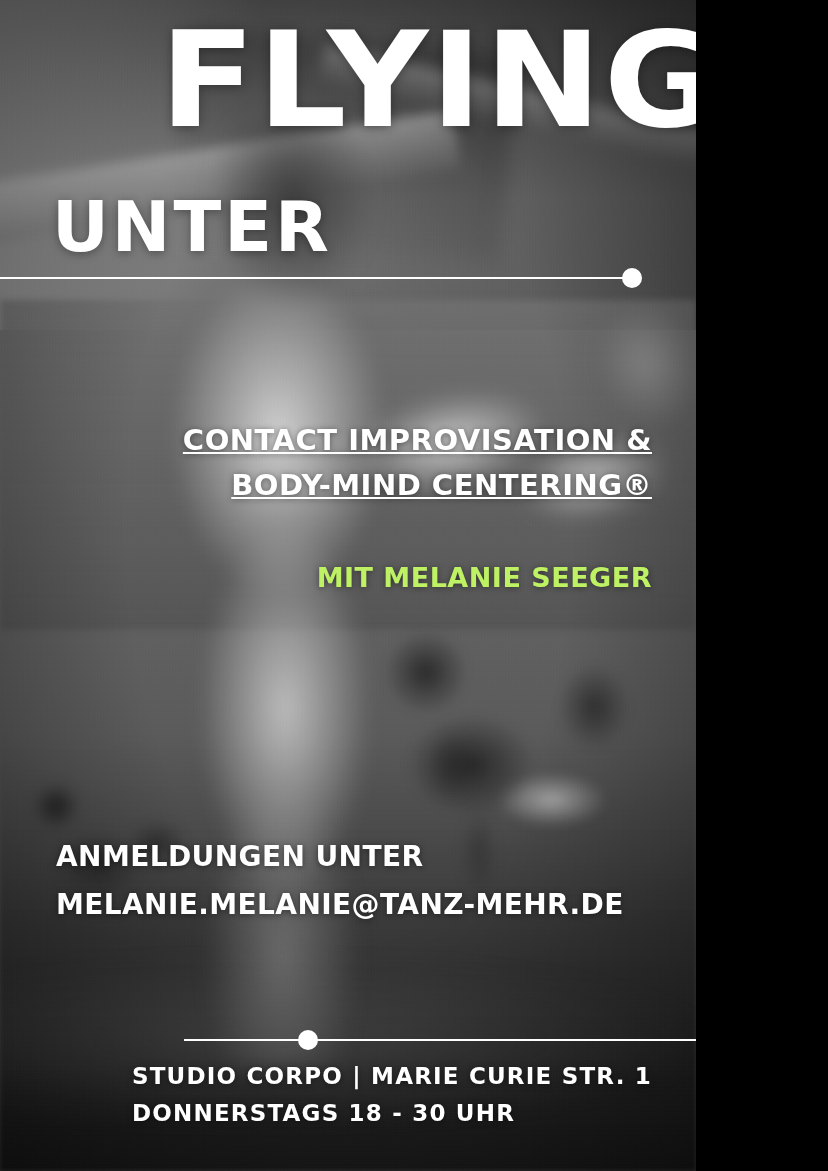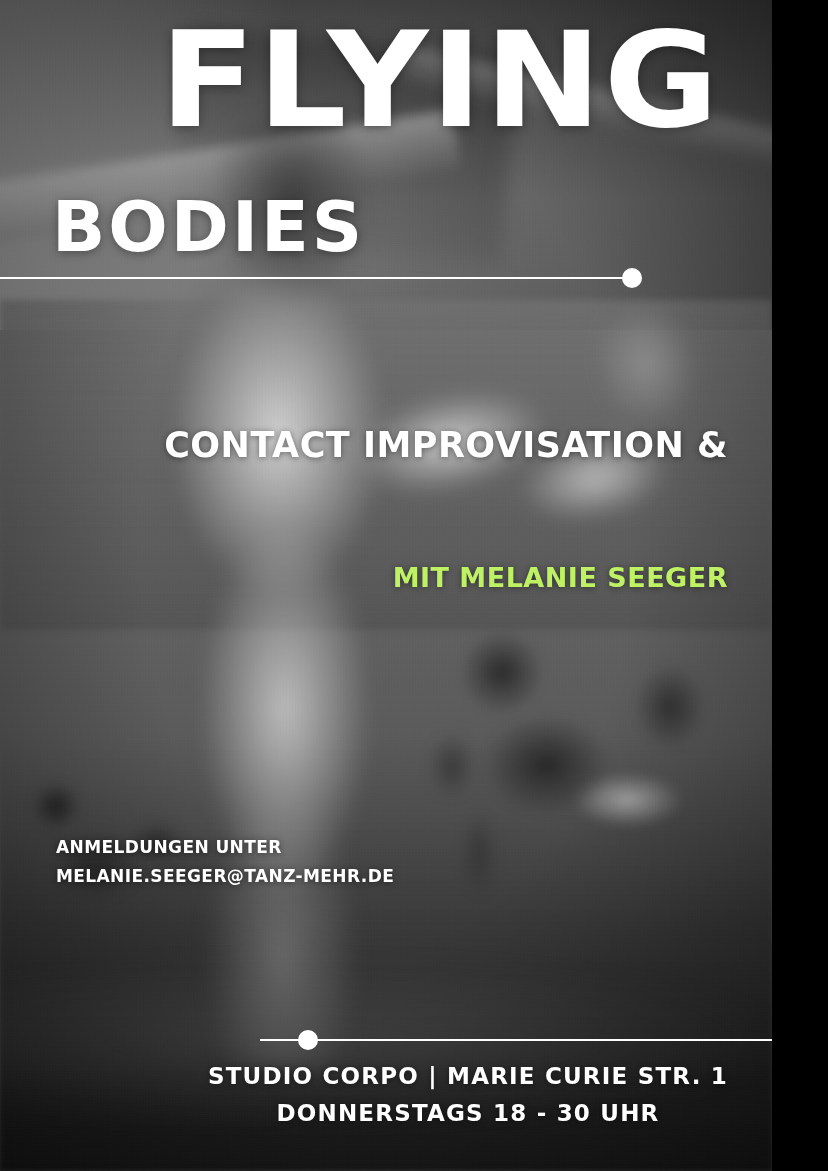--- a/index.html
+++ b/index.html
@@ -2,21 +2,21 @@
 <html><head>
 <meta charset="utf-8">
 <style>
   html, body {
     margin: 0;
     padding: 0;
     background: #000;
   }
   .poster {
     position: relative;
-    width: 772px;
+    width: 696px;
     height: 1171px;
     overflow: hidden;
     font-family: "DejaVu Sans", sans-serif;
     background: #6f6a63;
     color: #fff;
   }
 
   
   .photo {
     position: absolute;
@@ -197,44 +197,45 @@
     border-radius: 50%;
     background: #ffffff;
   }
 
   .block-workshop {
     position: absolute;
     right: 44px;
     top: 418px;
     text-align: right;
     font-weight: 700;
-    font-size: 35px;
+    font-size: 29px;
     line-height: 1.55;
     letter-spacing: 0.5px;
     color: #ffffff;
     text-shadow: 0 1px 6px rgba(0,0,0,0.45);
+    text-decoration: underline;
   }
   .block-teacher {
     position: absolute;
     right: 44px;
     top: 562px;
     text-align: right;
     font-weight: 700;
     font-size: 27px;
     letter-spacing: 0.5px;
     color: #bef264;
     text-shadow: 0 1px 6px rgba(0,0,0,0.45);
   }
 
   .block-registration {
     position: absolute;
     left: 56px;
     top: 833px;
     font-weight: 700;
-    font-size: 17px;
+    font-size: 28px;
     line-height: 1.72;
     letter-spacing: 0.4px;
     color: #ffffff;
     text-shadow: 0 1px 6px rgba(0,0,0,0.5);
   }
 
   .rule-bottom {
     position: absolute;
     right: 0;
     top: 1039px;
@@ -249,21 +250,21 @@
     width: 20px;
     height: 20px;
     border-radius: 50%;
     background: #ffffff;
   }
 
   .block-venue {
     position: absolute;
     right: 44px;
     top: 1058px;
-    text-align: center;
+    text-align: left;
     font-weight: 700;
     font-size: 23px;
     line-height: 1.62;
     letter-spacing: 1.2px;
     color: #ffffff;
     text-shadow: 0 1px 6px rgba(0,0,0,0.5);
   }
   .line { display: block; white-space: nowrap; }
 </style>
 </head>
@@ -285,36 +286,37 @@
     <div class="dancerC"></div>
     <div class="dancerD"></div>
     <div class="dancerE"></div>
     <div class="vignette"></div>
     <div class="grain"></div>
   </div>
 
   <div class="content">
 
     <div class="title-main">FLYING</div>
-    <div class="title-sub">BODIES</div>
+    <div class="title-sub">UNTER</div>
 
     <div class="rule-top"></div>
     <div class="dot-top"></div>
 
     <div class="block-workshop">
       <span class="line">CONTACT IMPROVISATION &amp;</span>
+      <span class="line">BODY-MIND CENTERING®</span>
     </div>
 
     <div class="block-teacher">
       <span class="line">MIT MELANIE SEEGER</span>
     </div>
 
     <div class="block-registration">
       <span class="line">ANMELDUNGEN UNTER</span>
-      <span class="line">MELANIE.SEEGER@TANZ-MEHR.DE</span>
+      <span class="line">MELANIE.MELANIE@TANZ-MEHR.DE</span>
     </div>
 
     <div class="rule-bottom"></div>
     <div class="dot-bottom"></div>
 
     <div class="block-venue">
       <span class="line">STUDIO CORPO | MARIE CURIE STR. 1</span>
       <span class="line">DONNERSTAGS 18 - 30 UHR</span>
     </div>
 

